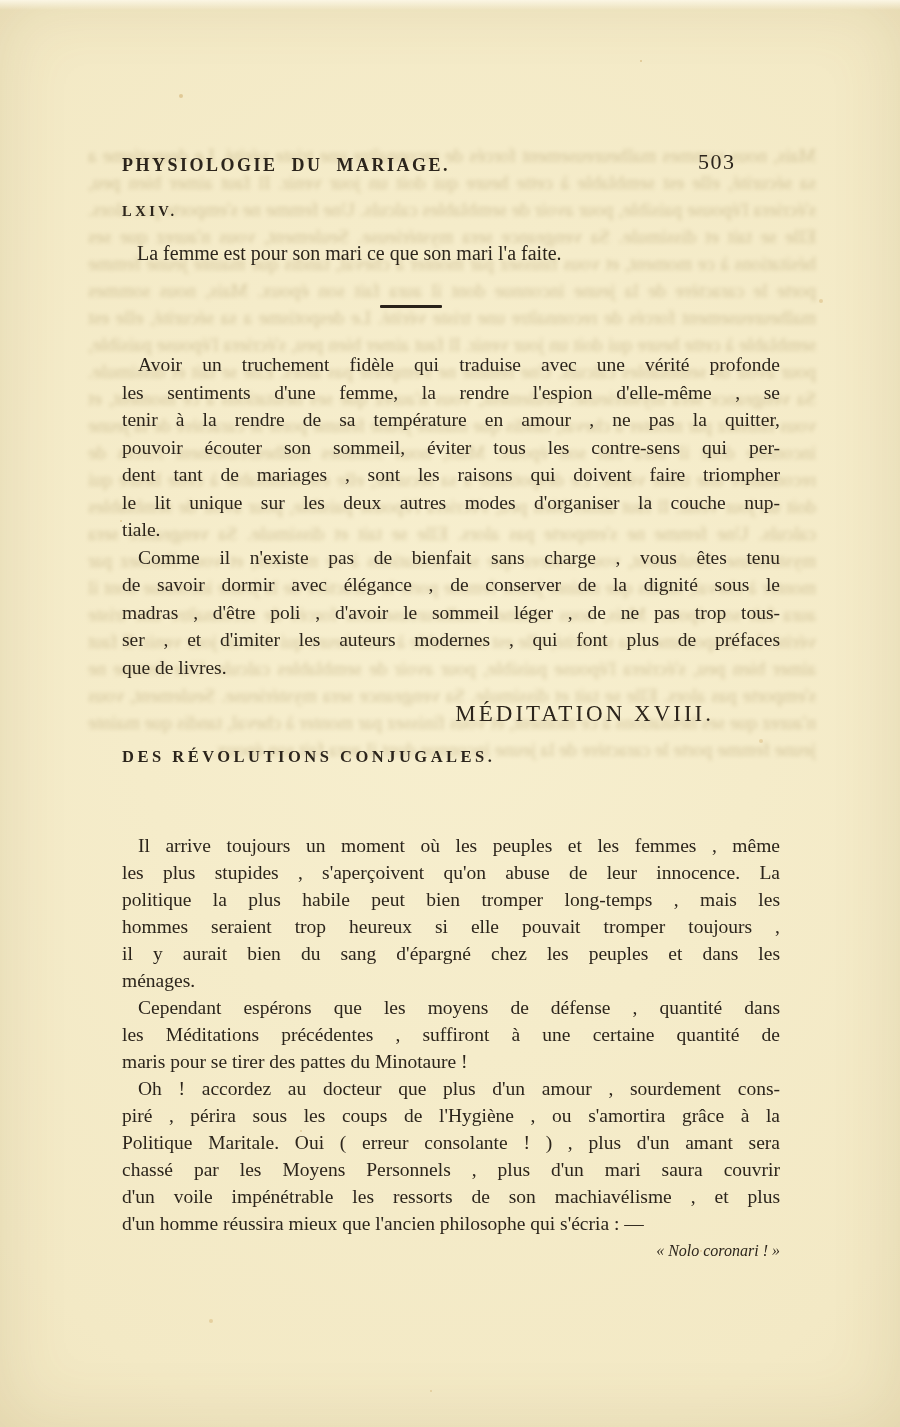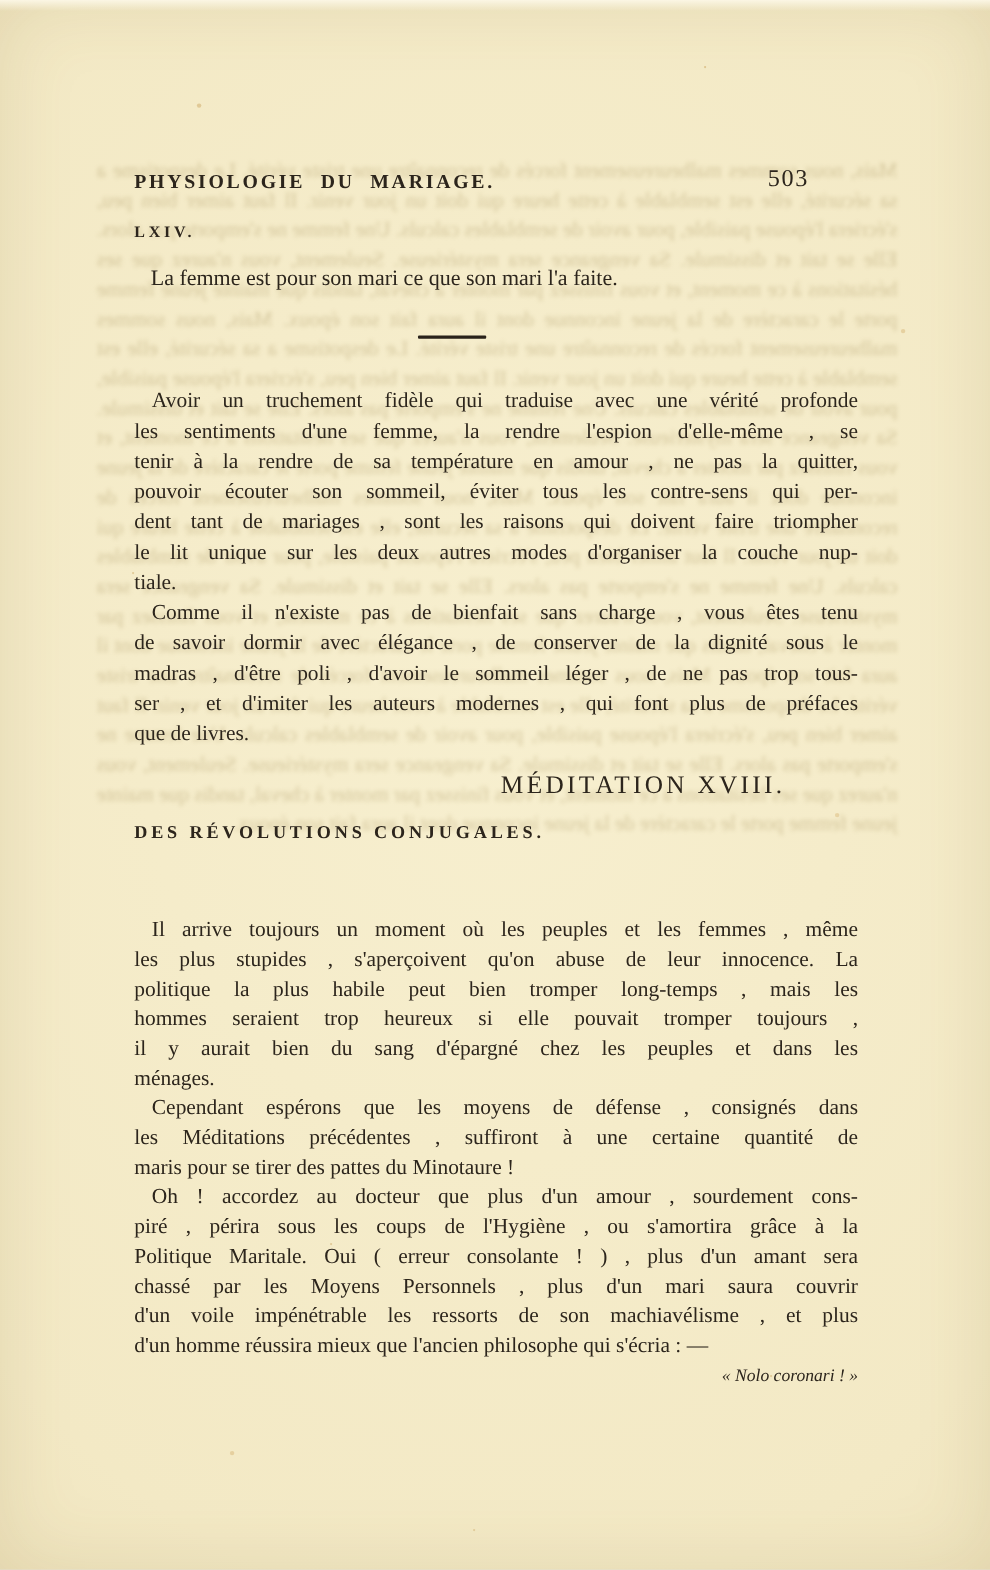--- a/index.html
+++ b/index.html
@@ -151,21 +151,21 @@
     <div class="body-block2">
       <div class="paragraph">
           <div class="line first-line">Il arrive toujours un moment où les peuples et les femmes , même</div>
           <div class="line">les plus stupides , s'aperçoivent qu'on abuse de leur innocence. La</div>
           <div class="line">politique la plus habile peut bien tromper long-temps , mais les</div>
           <div class="line">hommes seraient trop heureux si elle pouvait tromper toujours ,</div>
           <div class="line">il y aurait bien du sang d'épargné chez les peuples et dans les</div>
           <div class="line last-line">ménages.</div>
         </div>
       <div class="paragraph">
-          <div class="line first-line">Cependant espérons que les moyens de défense , consignés dans</div>
+          <div class="line first-line">Cependant espérons que les moyens de défense , quantité dans</div>
           <div class="line">les Méditations précédentes , suffiront à une certaine quantité de</div>
           <div class="line last-line">maris pour se tirer des pattes du Minotaure !</div>
         </div>
       <div class="paragraph">
           <div class="line first-line">Oh ! accordez au docteur que plus d'un amour , sourdement cons-</div>
           <div class="line">piré , périra sous les coups de l'Hygiène , ou s'amortira grâce à la</div>
           <div class="line">Politique Maritale. Oui ( erreur consolante ! ) , plus d'un amant sera</div>
           <div class="line">chassé par les Moyens Personnels , plus d'un mari saura couvrir</div>
           <div class="line">d'un voile impénétrable les ressorts de son machiavélisme , et plus</div>
           <div class="line last-line">d'un homme réussira mieux que l'ancien philosophe qui s'écria : —</div>

